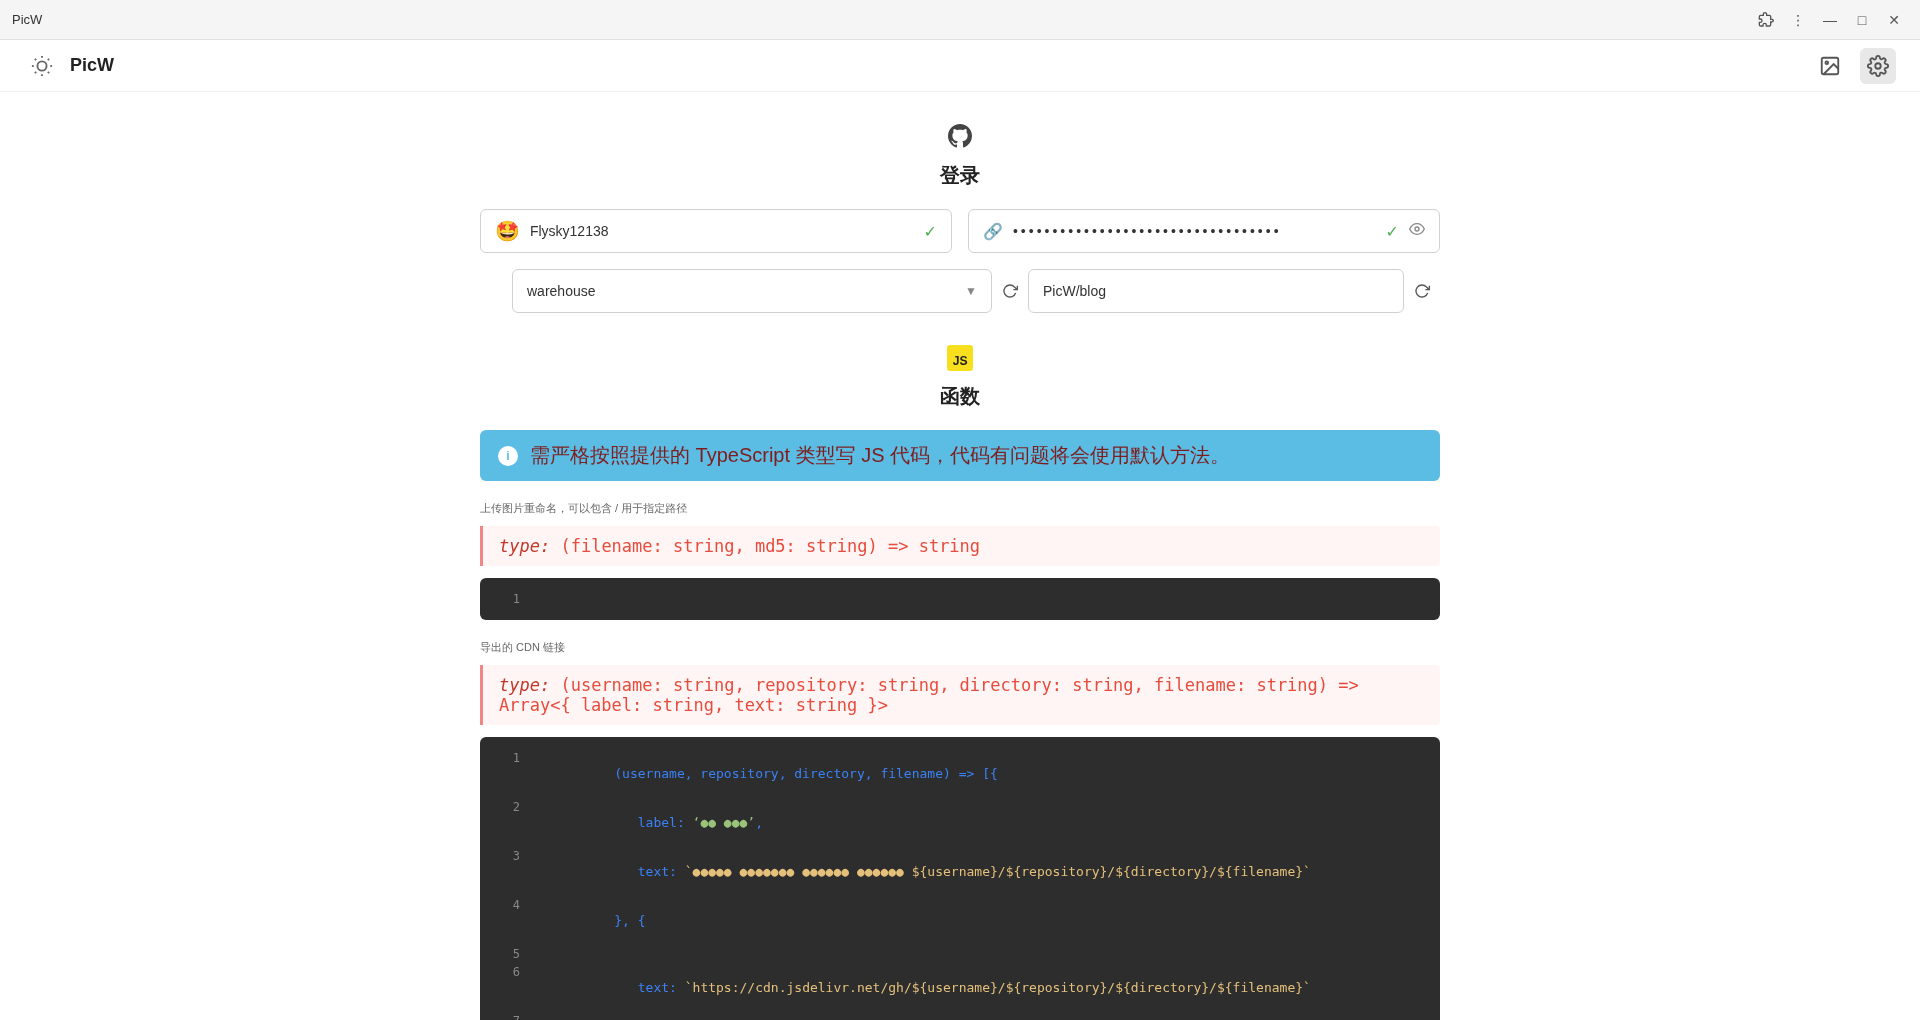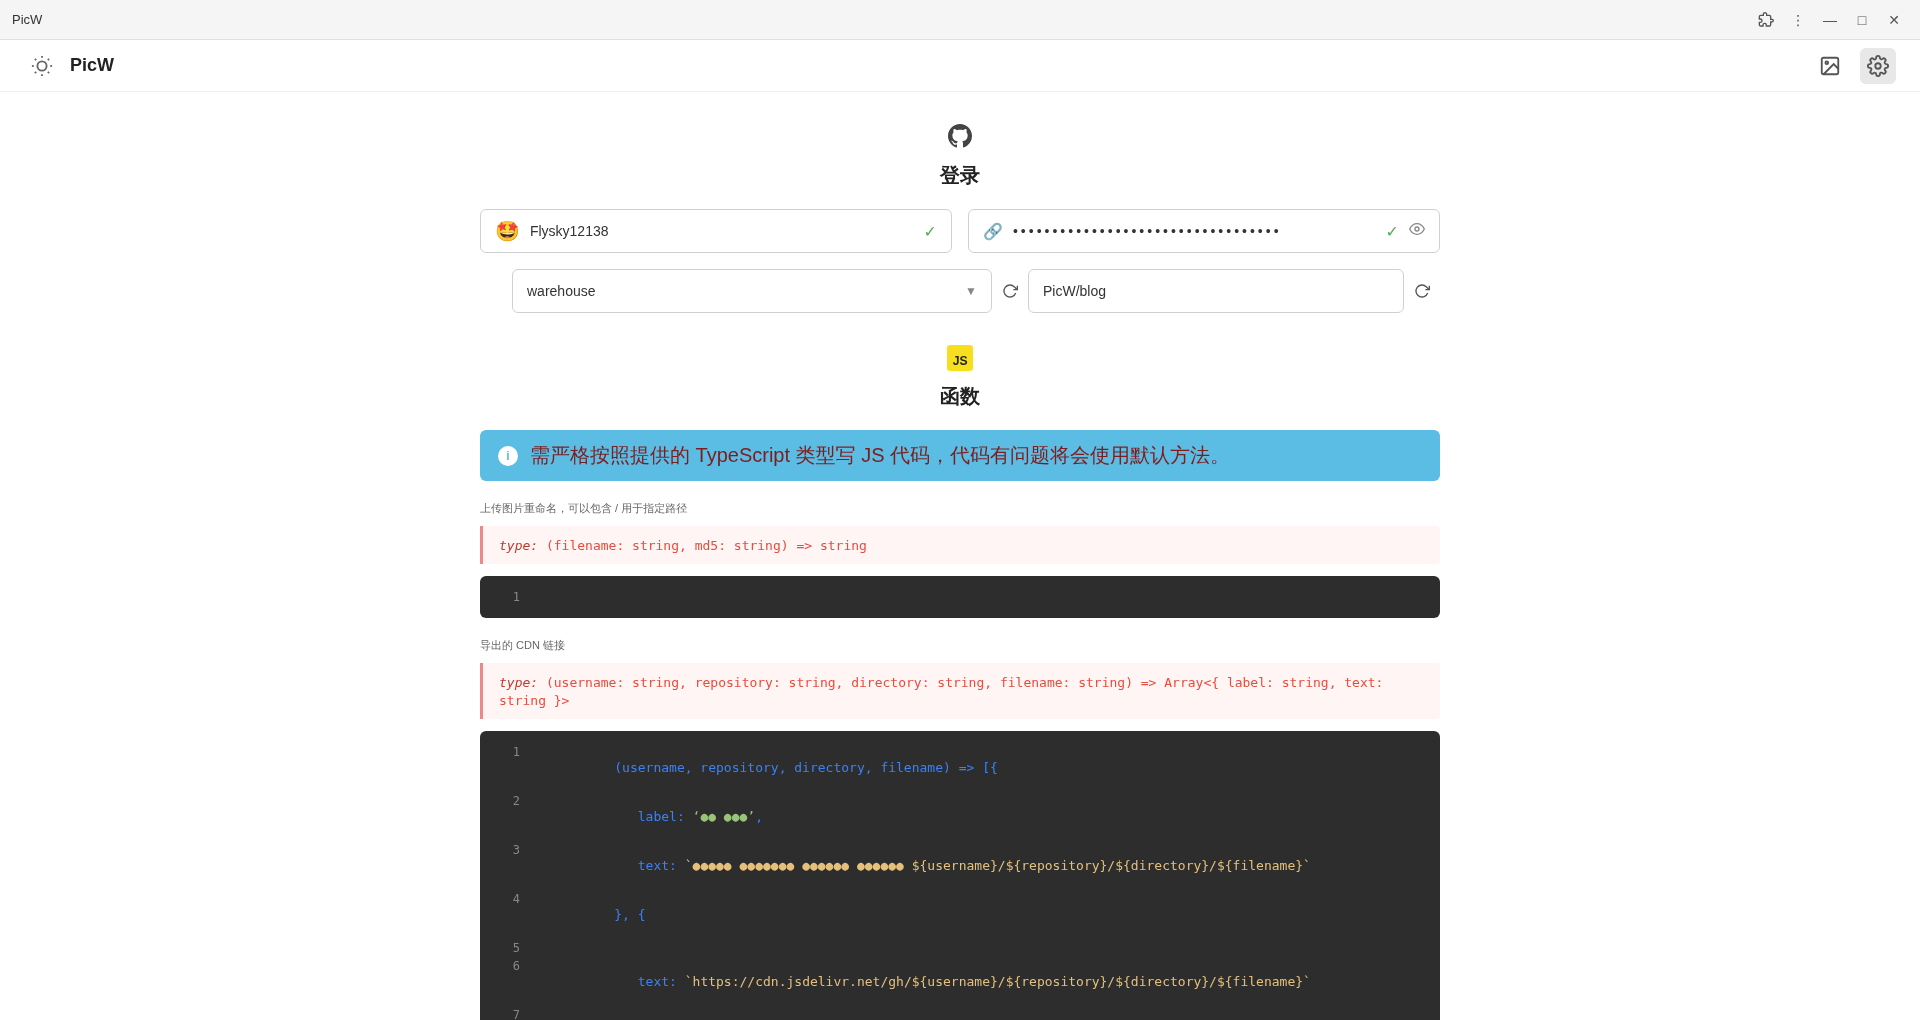--- a/index.html
+++ b/index.html
@@ -272,21 +272,21 @@
     }
 
     .type-block {
       border-left: 3px solid #e88;
       background: #fff5f5;
       padding: 10px 16px;
       margin-bottom: 12px;
       border-radius: 0 4px 4px 0;
     }
     .type-block .type-text {
-      font-size: 13px;
+      font-size: 17px;
       font-family: 'Consolas', 'Monaco', monospace;
       color: #c0392b;
     }
     .type-keyword {
       color: #c0392b;
       font-style: italic;
       font-weight: 500;
     }
     .type-rest {
       color: #e74c3c;

